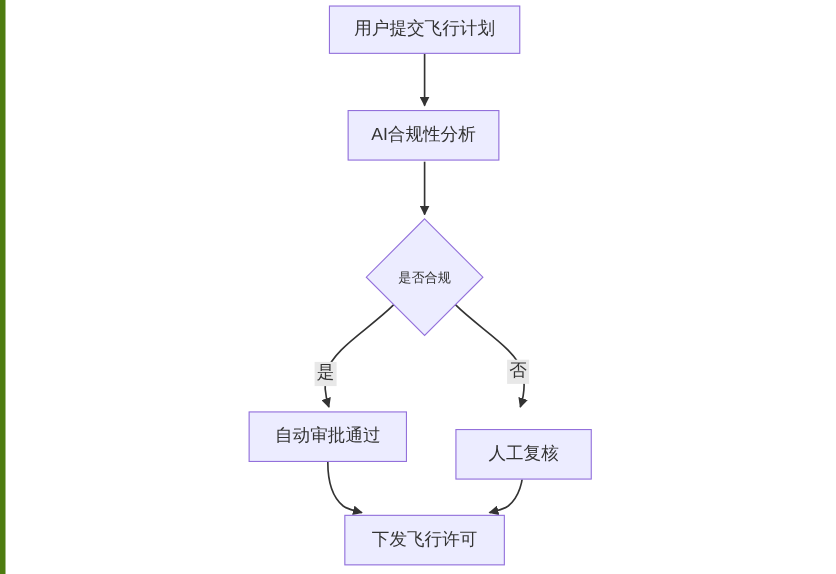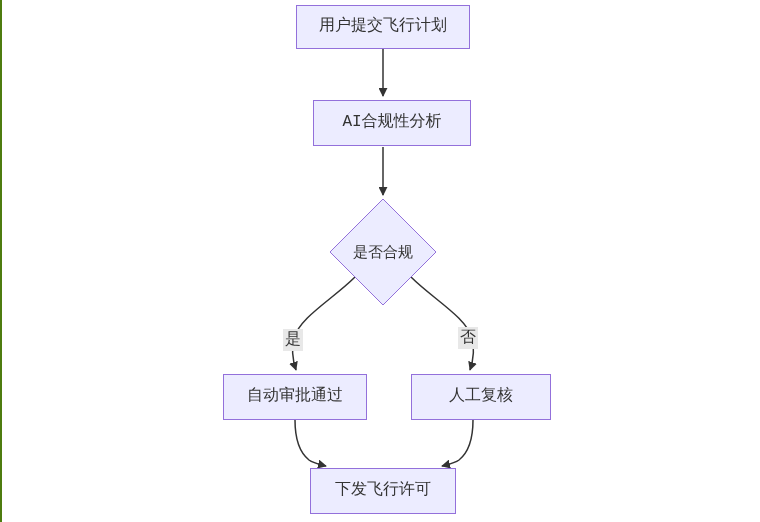--- a/index.html
+++ b/index.html
@@ -8,40 +8,40 @@
     --edge-line:#333333;
     --label-bg:#e8e8e8;
     --text:#333333;
     --canvas-bg:#ffffff;
   }
   html,body{margin:0;padding:0;background:#fff;}
   .canvas{
     position:relative;
     width:760px;height:522px;
     background:var(--canvas-bg);
-    border-left:2px solid #4d7c0f;
+    border-left:5px solid #4d7c0f;
     box-sizing:border-box;
-    font-family:Liberation Mono, monospace;
+    font-family:Liberation Sans, sans-serif;
     color:var(--text);
     overflow:hidden;
   }
   svg.edge-layer{position:absolute;left:0;top:0;width:760px;height:522px;}
   .node{
     position:absolute;
     background:var(--node-fill);
     border:1px solid var(--node-border);
     box-sizing:border-box;
     display:flex;align-items:center;justify-content:center;
     font-size:16px;line-height:1.2;
     white-space:nowrap;
   }
   .diamond-label{
     position:absolute;
     display:flex;align-items:center;justify-content:center;
-    font-size:15px;white-space:nowrap;
+    font-size:12px;white-space:nowrap;
   }
   .edge-label{
     position:absolute;
     transform:translate(-50%,-50%);
     background:var(--label-bg);
     padding:1px 2px;
     font-size:16px;line-height:20px;
     white-space:nowrap;
   }
 </style>
@@ -69,31 +69,31 @@
 
     <path d="M471,420 C471,436 467,452 457,460 C453,463 448,464 440,466" fill="none" stroke-width="1.5" marker-end="url(#arrow)" stroke="#333333"></path>
 
     <polygon points="381,199 434,252 381,305 328,252" stroke-width="1" fill="#ECECFF" stroke="#9370DB"></polygon>
   </svg>
 
   <div class="node" style="left:294px;top:5px;width:174px;height:44px;">
     <span>用户提交飞行计划</span>
   </div>
 
-  <div class="node" style="left:311px;top:100px;width:158px;height:46px;">
+  <div class="node" style="left:311px;top:100px;width:138px;height:46px;">
     <span>AI合规性分析</span>
   </div>
 
   <div class="diamond-label" style="left:331px;top:232px;width:100px;height:40px;">是否合规</div>
 
   <div class="node" style="left:221px;top:374px;width:144px;height:46px;justify-content:center;">
     <span>自动审批通过</span>
   </div>
 
-  <div class="node" style="left:409px;top:374px;width:140px;height:46px;">
+  <div class="node" style="left:409px;top:390px;width:124px;height:46px;">
     <span>人工复核</span>
   </div>
 
   <div class="node" style="left:308px;top:468px;width:146px;height:46px;">
     <span>下发飞行许可</span>
   </div>
 
   <div class="edge-label" style="left:291px;top:340px;">是</div>
 
   <div class="edge-label" style="left:466px;top:338px;">否</div>

